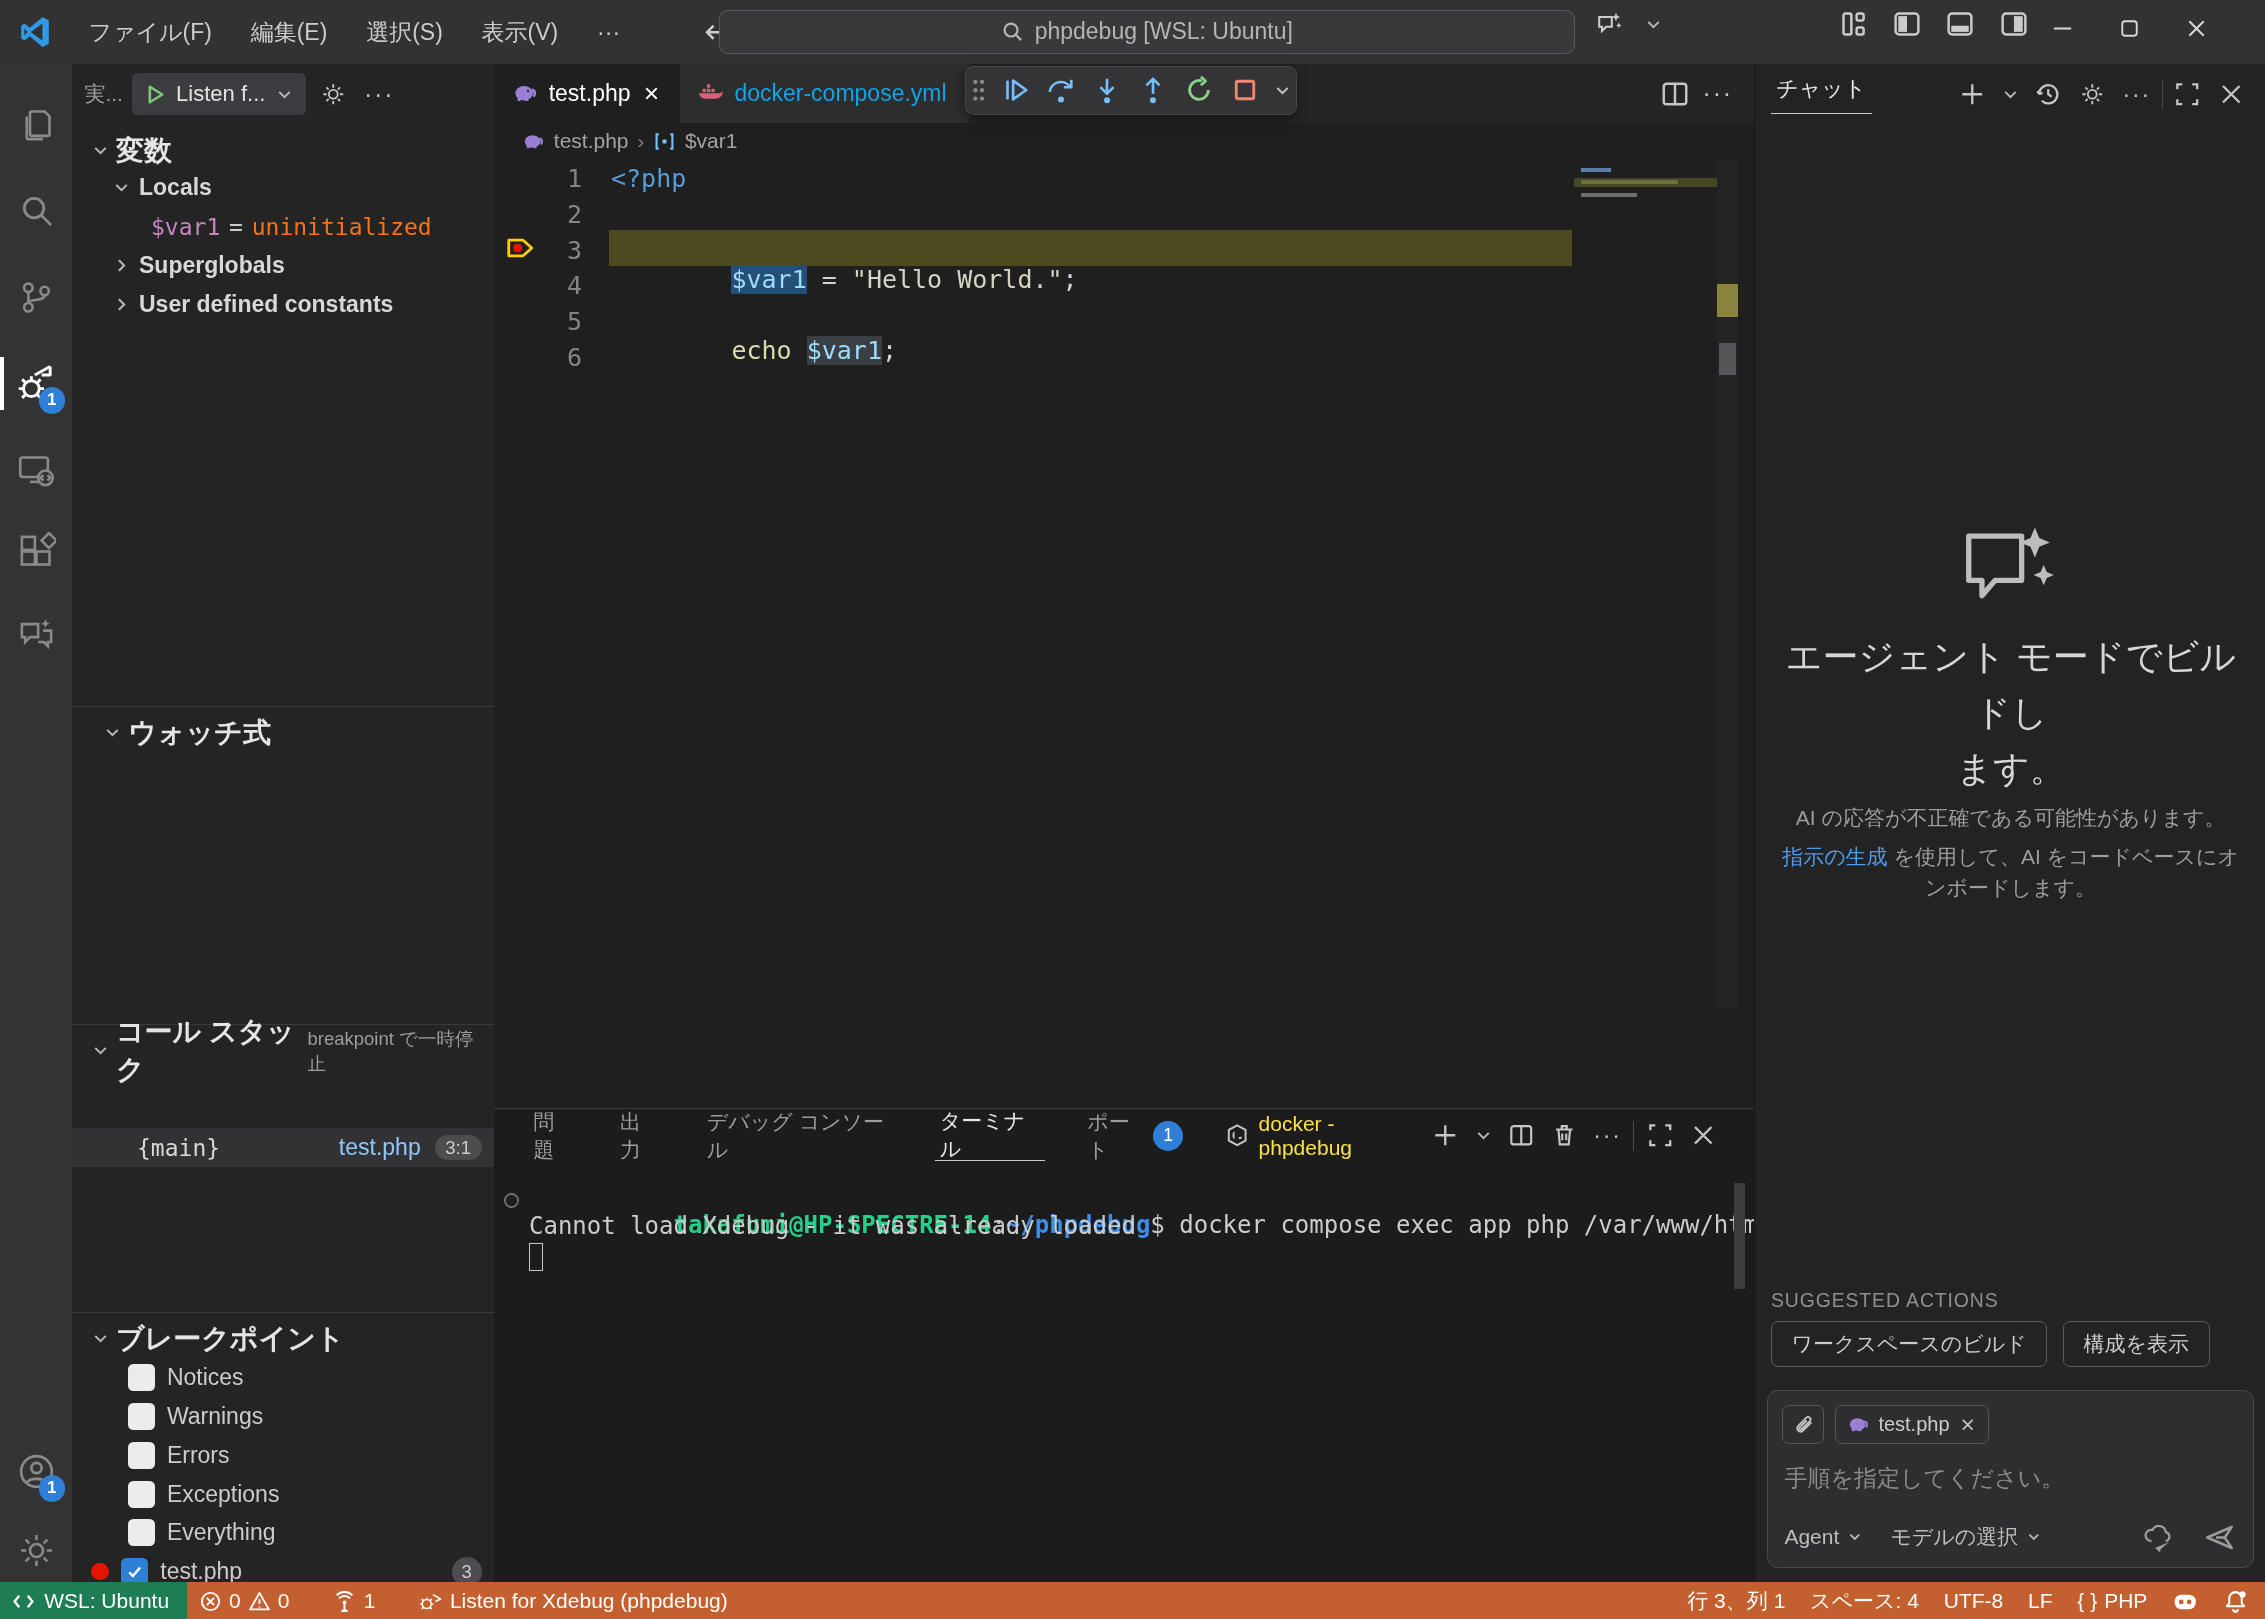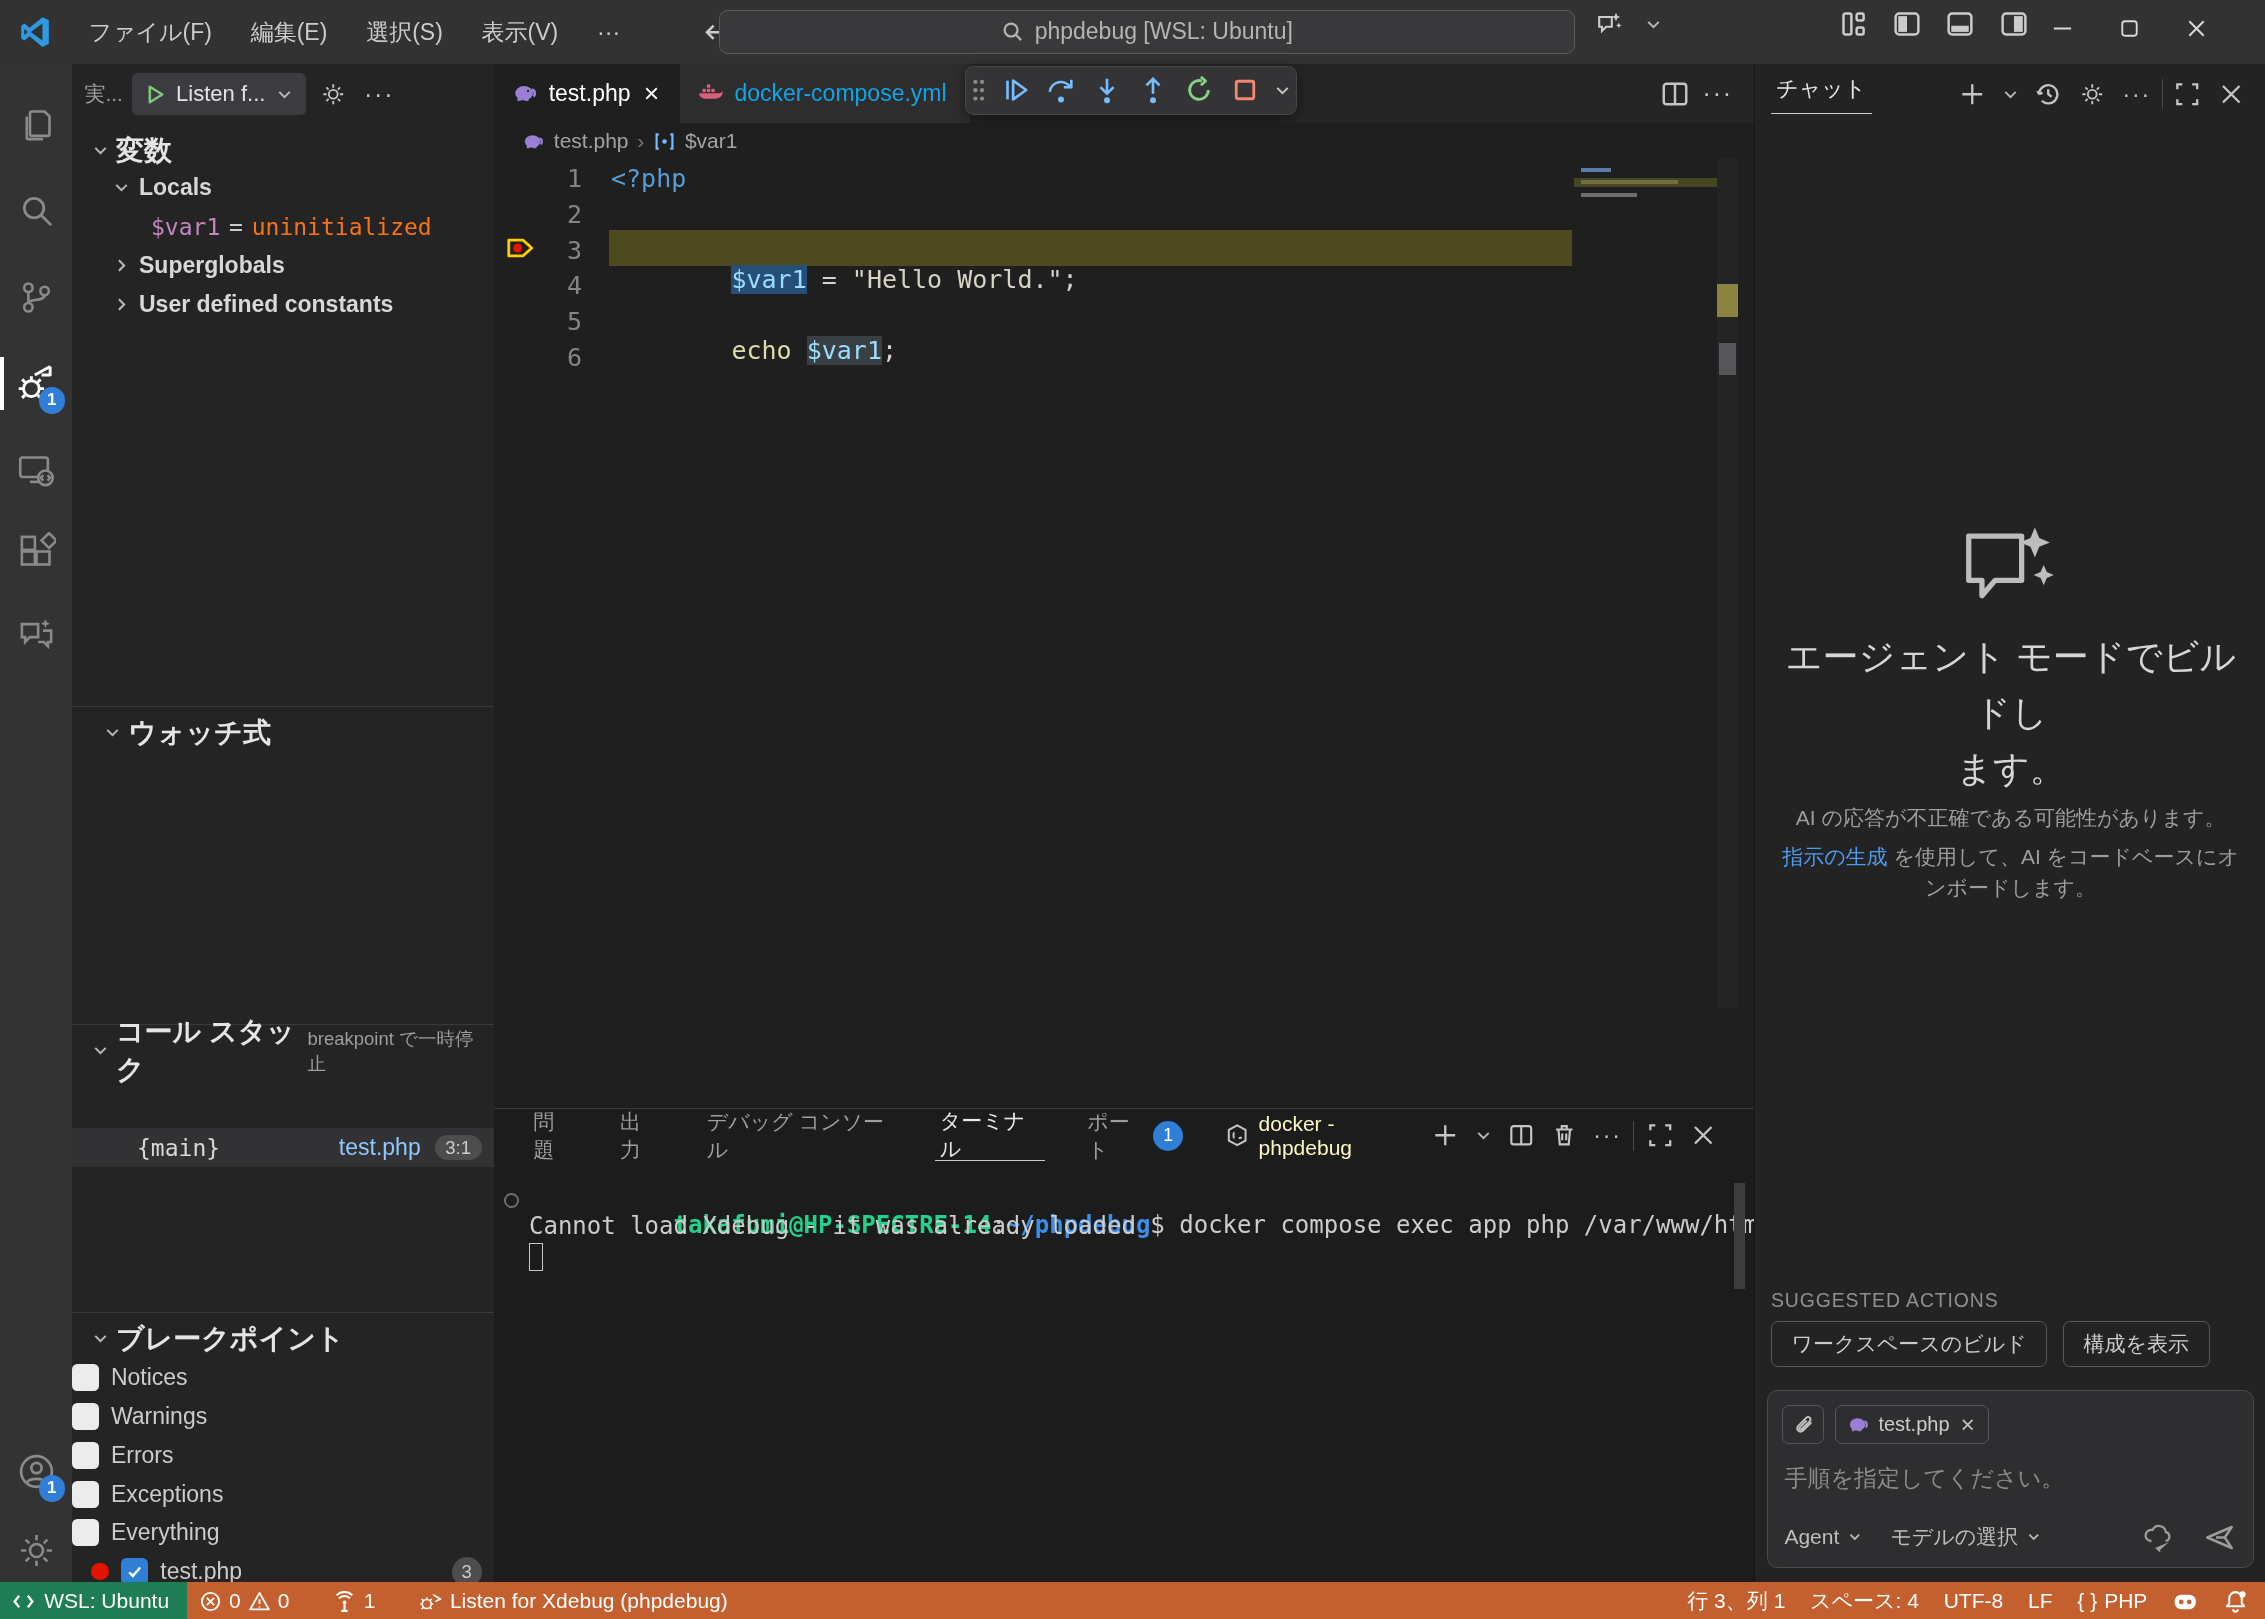--- a/index.html
+++ b/index.html
@@ -31,21 +31,21 @@
   .sb-toolbar { position:absolute; left:0; top:0; width:422px; height:60px; display:flex; align-items:center; padding:0 12.4px; gap:8.8px; }
   .listen-btn { background:#3b3b40; border-radius:5.3px; height:42px; display:flex; align-items:center; gap:8.8px; padding:0 10.6px; }
   .sect-head { display:flex; align-items:center; gap:7px; font-weight:bold; font-size:28px; color:#e5e5e5; height:34px; }
   .tree-row { position:absolute; display:flex; align-items:center; font-size:23px; height:39px; }
   .sect-divider { position:absolute; left:0; width:422px; border-top:0.9px solid #3a3a3a; }
   .chev { width:21px; height:21px; color:#b8b8b8; flex:0 0 auto; }
   .cs-row { position:absolute; left:0; width:422px; height:39px; background:#323234; display:flex; align-items:center; padding:0 12.4px 0 65px; font-size:23px; }
   .pill { background:#4d4d4f; color:#cccccc; border-radius:14px; font-size:18.5px; padding:1.8px 10.6px; }
   .cbx { width:26.5px; height:26.5px; background:#ececec; border-radius:5.3px; flex:0 0 auto; }
   .cbx.checked { background:#2f7fd6; display:flex; align-items:center; justify-content:center; }
-  .bp-row { position:absolute; left:0; width:422px; height:39px; display:flex; align-items:center; gap:12.4px; font-size:23px; color:#cccccc; }
+  .bp-row { position:absolute; left:0; width:422px; height:39px; display:flex; align-items:center; gap:12.4px; padding-left:56px; font-size:23px; color:#cccccc; }
 
   
   .editorgroup { left:494px; top:64px; width:1260px; height:1518px; background:#1f1f20; }
   .tabbar { position:absolute; left:0; top:0; width:1260px; height:59px; background:#252526; display:flex; }
   .tab { height:59px; display:flex; align-items:center; gap:10.6px; padding:0 17.6px; font-size:23px; }
   .tab.active { background:#1f1f20; color:#ffffff; }
   .tab.inactive { background:#2d2d2d; color:#0ea5e9; border-right:0.9px solid #1f1f20; }
   .dbg-toolbar { position:absolute; left:471px; top:1.8px; width:332px; height:49px; background:#343436; border:0.9px solid #48484a;
                  border-radius:8.8px; box-shadow:0 3.5px 12.4px rgba(0,0,0,.45); display:flex; align-items:center; justify-content:center; gap:7px; z-index:5; }
   .dbg-ic { width:39px; height:39px; display:flex; align-items:center; justify-content:center; }
@@ -520,21 +520,21 @@
             <span>デバッグ コンソール</span>
           </div>
         <div class="ptab active">
             <span>ターミナル</span>
           </div>
         <div class="ptab">
           <span>ポート</span>
           <span class="pt-badge">1</span>
         </div>
         <div style="margin-left:auto; display:flex; align-items:center; gap:8.8px;">
-          <div class="row" style="gap:8.8px; color:#fef9c3; font-size:21px;">
+          <div class="row" style="gap:8.8px; color:#fde047; font-size:21px;">
             <svg width="26.5" height="26.5" viewBox="0 0 16 16" fill="none" stroke="#c5c5c5" stroke-width="1.3">
                 <path d="M8 1.5l5.5 3v7l-5.5 3-5.5-3v-7z"></path>
                 <path d="M6.2 9.8c-.8 0-.8-3.6 0-3.6M9 10l2-.5"></path>
               </svg>
             <span>docker - phpdebug</span>
           </div>
           <span class="pan-ic">
               <svg width="26.5" height="26.5" viewBox="0 0 16 16" stroke="currentColor" stroke-width="1.4">
                 <path d="M8 2v12M2 8h12"></path>
               </svg>

